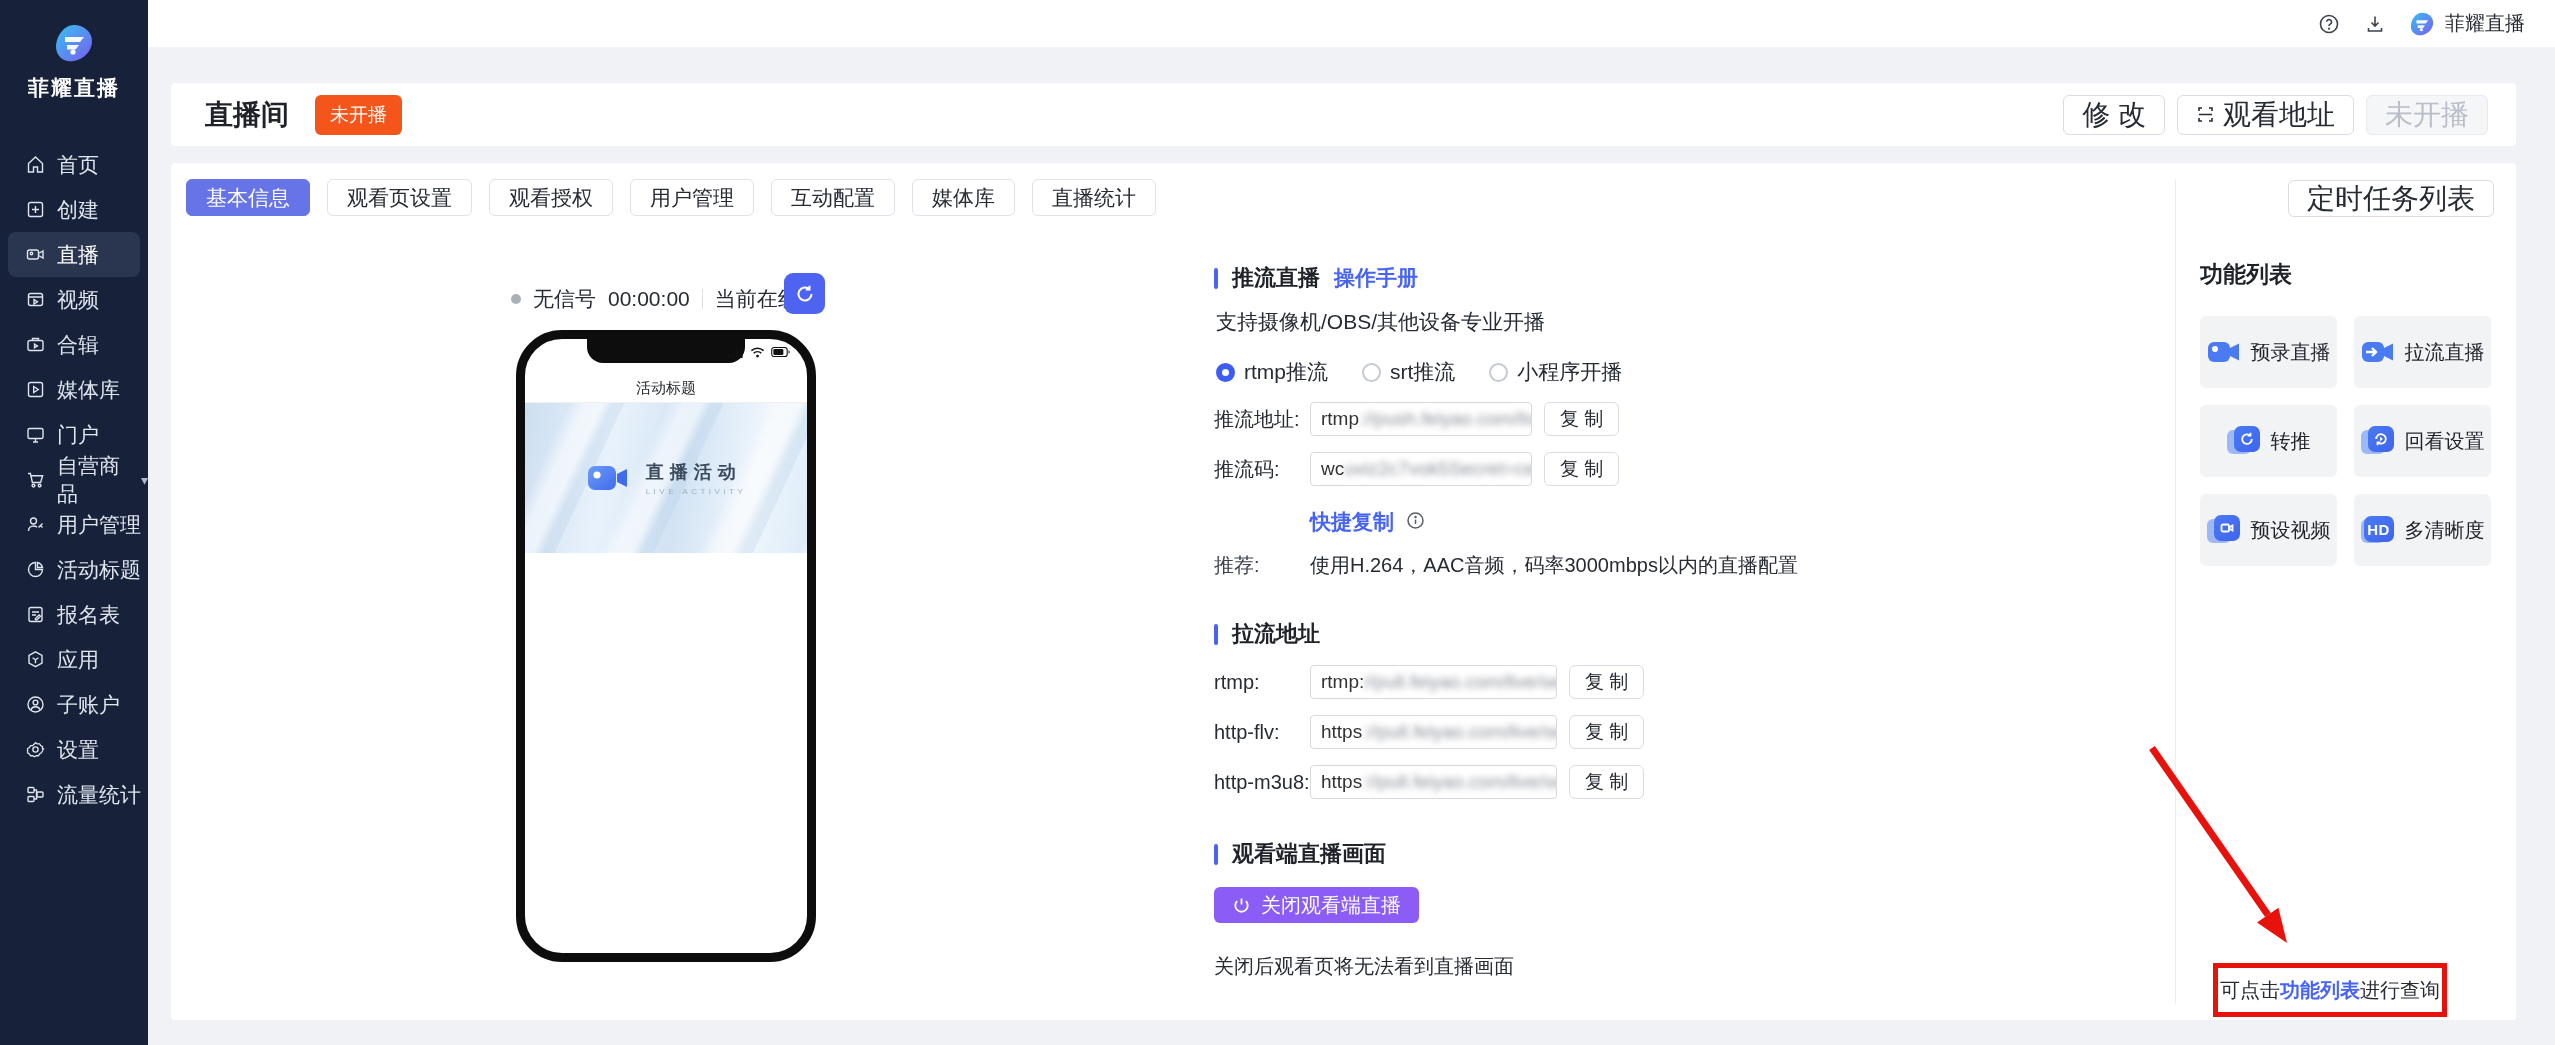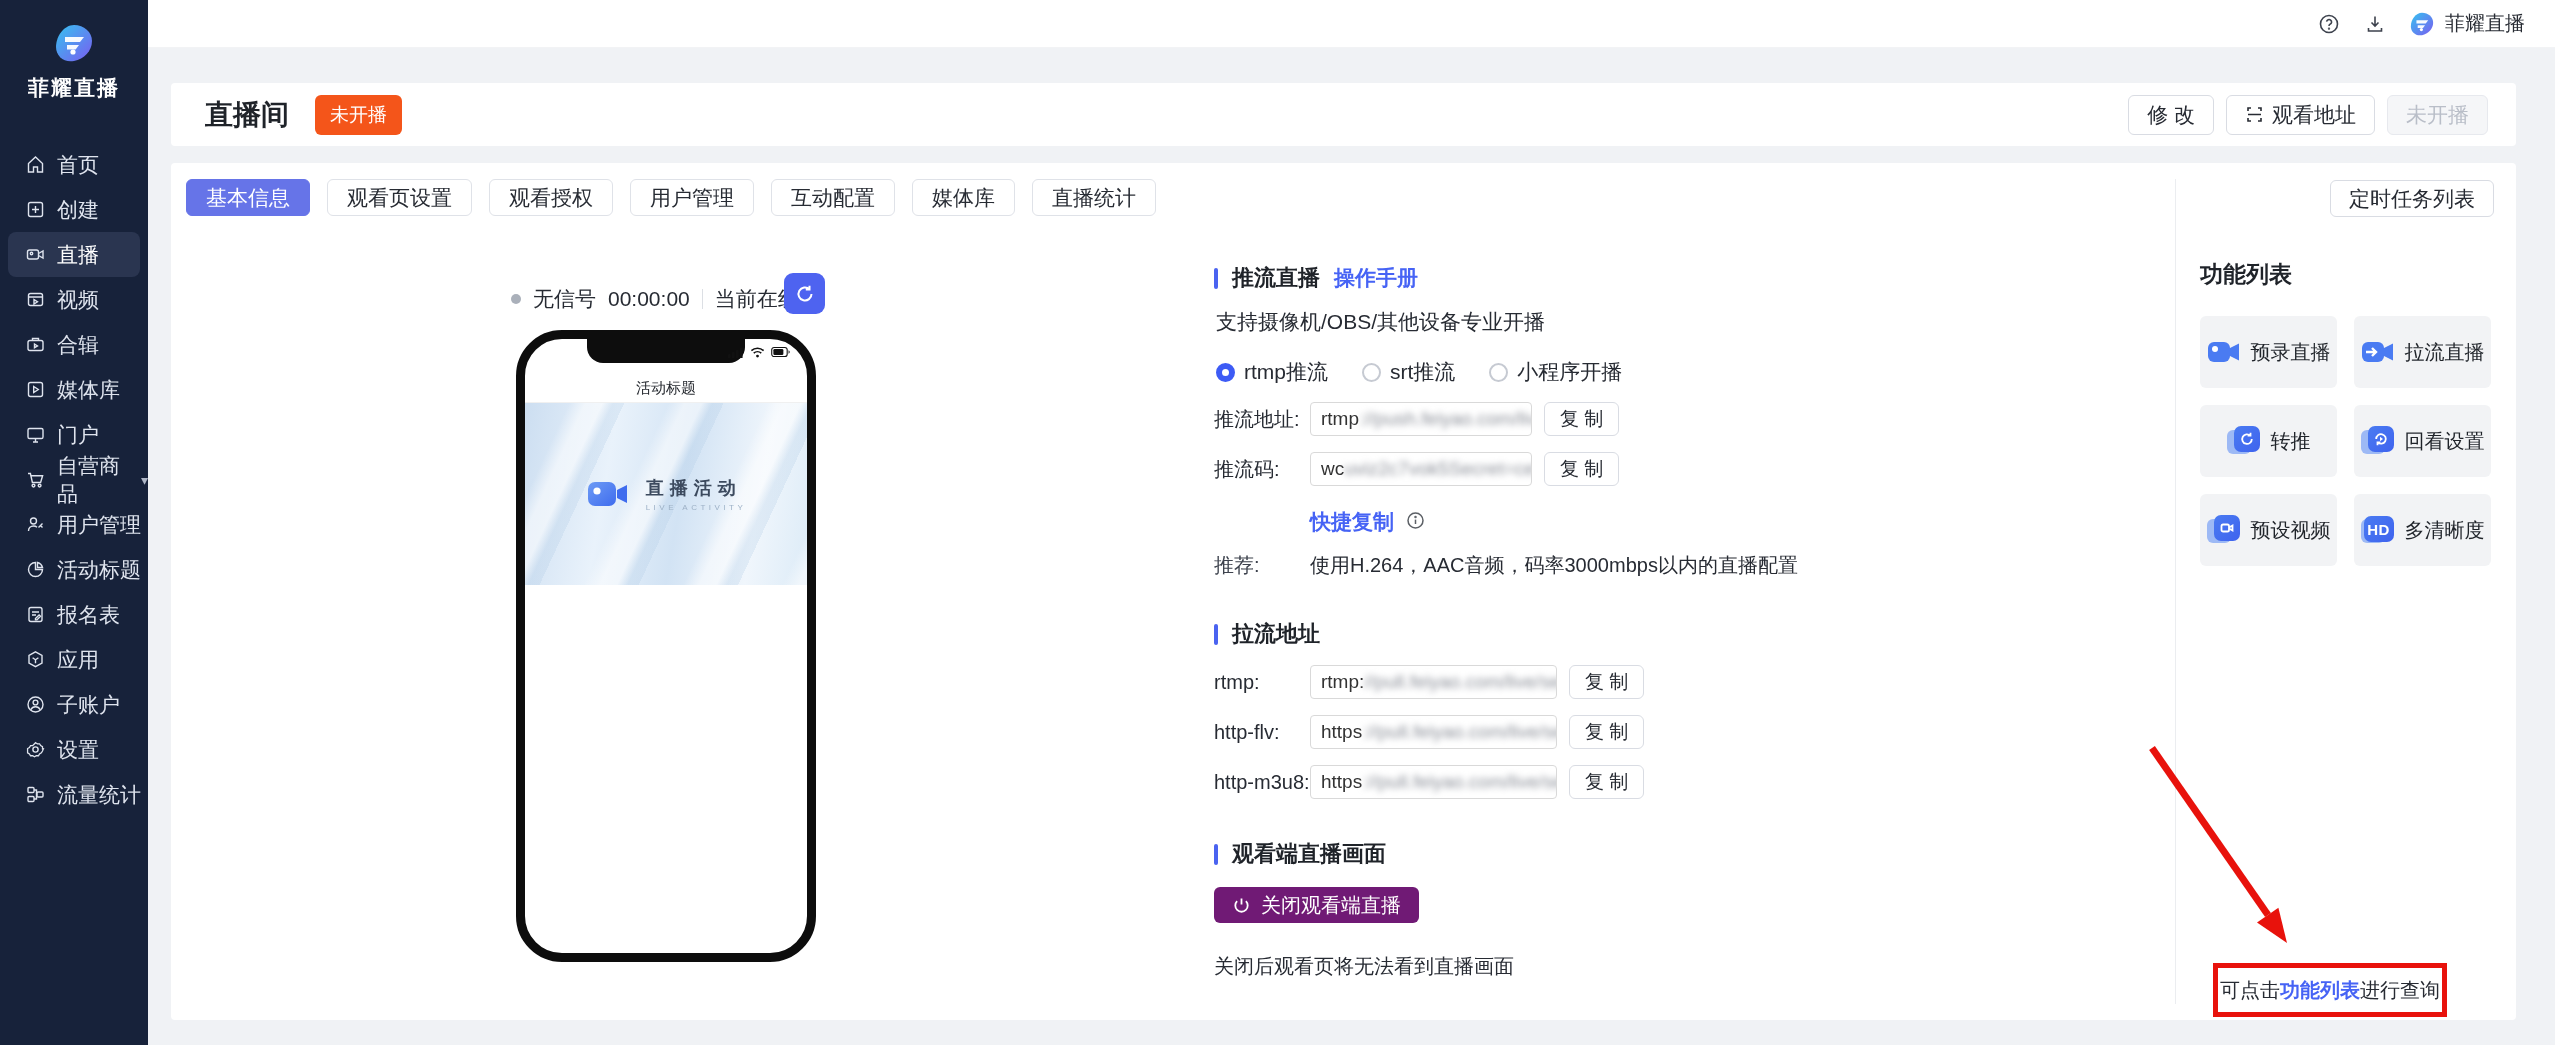--- a/index.html
+++ b/index.html
@@ -25,21 +25,21 @@
   .tb-icon svg { width:22px; height:22px; stroke:#3d424d; fill:none; stroke-width:1.6; }
   .tb-user { display:flex; align-items:center; gap:10px; cursor:pointer; }
   .tb-avatar { width:26px; height:26px; }
   .tb-name { font-size:20px; color:#272b33; }
 
   
   .header-card { position:absolute; left:171px; top:83px; width:2345px; height:63px; background:#fff; border-radius:4px; display:flex; align-items:center; padding:0 28px 0 34px; }
   .page-title { font-size:28px; font-weight:bold; color:#1f2329; }
   .status-badge { margin-left:26px; background:#f4551a; color:#fff; font-size:19px; padding:7px 15px; border-radius:6px; }
   .hdr-actions { margin-left:auto; display:flex; gap:12px; }
-  .btn { display:inline-flex; align-items:center; justify-content:center; gap:8px; height:40px; padding:0 18px; background:#fff; border:1px solid #d9dce3; border-radius:6px; font-size:21px; color:#272b33; cursor:pointer; }
+  .btn { display:inline-flex; align-items:center; justify-content:center; gap:8px; height:40px; padding:0 18px; background:#fff; border:1px solid #d9dce3; border-radius:6px; font-size:28px; color:#272b33; cursor:pointer; }
   .btn.disabled { background:#f5f6f8; color:#b9bec8; border-color:#e7e9ee; cursor:not-allowed; }
   .btn svg { width:19px; height:19px; stroke:#272b33; fill:none; stroke-width:1.6; }
 
   
   .main-card { position:absolute; left:171px; top:163px; width:2345px; height:857px; background:#fff; border-radius:4px; }
   .tabs { position:absolute; left:15px; top:16px; display:flex; gap:17px;text-align:right; }
   .tab { height:37px; display:flex; align-items:center; padding:0 19px; border:1px solid #dfe2e8; border-radius:6px; font-size:21px; color:#272b33; background:#fff; cursor:pointer; }
   .tab.active { background:#6674e8; border-color:#6674e8; color:#fff; }
   .timer-btn { position:absolute; right:22px; top:17px; height:37px; }
 
@@ -48,21 +48,21 @@
   .sig-dot { width:10px; height:10px; border-radius:50%; background:#aab0ba; }
   .v-sep { width:1px; height:20px; background:#dcdfe4; }
   .refresh-btn { position:absolute; left:613px; top:110px; width:41px; height:41px; background:#4e63f0; border-radius:9px; display:flex; align-items:center; justify-content:center; cursor:pointer; }
   .refresh-btn svg { width:22px; height:22px; stroke:#fff; fill:none; stroke-width:2; }
 
   .phone { position:absolute; left:345px; top:167px; width:300px; height:632px; background:#fff; border:9px solid #0d0d0d; border-radius:46px; overflow:hidden; }
   .notch { position:absolute; top:-1px; left:50%; transform:translateX(-50%); width:158px; height:25px; background:#0d0d0d; border-radius:0 0 16px 16px; }
   .p-status { position:absolute; top:7px; right:16px; display:flex; gap:6px; align-items:center; }
   .p-status svg { height:12px; }
   .p-header { margin-top:36px; height:28px; display:flex; align-items:center; justify-content:center; font-size:15px; color:#1f2329; border-bottom:1px solid #f0f0f0; }
-  .p-banner { height:182px; position:relative; background:linear-gradient(100deg,#ccdef1 0%,#e9f2fb 30%,#d2e3f4 55%,#f0f6fc 80%,#dcebf7 100%); display:flex; align-items:center; justify-content:center; gap:14px; }
+  .p-banner { height:150px; position:relative; background:linear-gradient(100deg,#ccdef1 0%,#e9f2fb 30%,#d2e3f4 55%,#f0f6fc 80%,#dcebf7 100%); display:flex; align-items:center; justify-content:center; gap:14px; }
   .p-banner::before { content:""; position:absolute; inset:0; background:repeating-linear-gradient(115deg, rgba(255,255,255,0) 0 40px, rgba(255,255,255,.55) 55px 70px, rgba(173,201,228,.25) 80px 90px); }
   .cam-ic { position:relative; width:46px; height:34px; }
   .banner-txt { position:relative; display:flex; flex-direction:column; }
   .banner-title { font-size:18px; font-weight:bold; letter-spacing:6px; color:#3c4a5e; }
   .banner-sub { margin-top:3px; font-size:8px; letter-spacing:3.5px; color:#9db1c6; }
 
   
   .mid-col { position:absolute; left:1043px; top:100px; width:630px; }
   .sec-hd { display:flex; align-items:center; gap:14px; }
   .sec-bar { width:4px; height:21px; background:#4a63f0; border-radius:2px; }
@@ -77,21 +77,21 @@
   .flabel { width:96px; font-size:20px; color:#272b33; }
   .finput { height:34px; background:#fff; border:1px solid #d9d9d9; border-radius:4px; display:flex; align-items:center; padding:0 10px; font-size:19px; color:#333; overflow:hidden; white-space:nowrap; }
   .finput.w1 { width:222px; } .finput.w2 { width:247px; }
   .masked { filter:blur(3px); color:#8b8f98; }
   .copy-btn { margin-left:12px; height:34px; padding:0 15px; font-size:19px; }
   .quick-row { margin:22px 0 8px 96px; display:flex; align-items:center; gap:12px; }
   .info-ic svg { width:19px; height:19px; stroke:#5c6066; fill:none; stroke-width:1.5; }
   .rec-row { display:flex; margin-top:16px; font-size:20px; color:#272b33; }
   .rec-row .flabel { color:#3d424d; }
   .gap-lg { margin-top:40px; }
-  .close-btn { margin-top:18px; display:inline-flex; align-items:center; gap:10px; height:36px; padding:8px 18px; background:#701a75; border:none; border-radius:6px; color:#fff; font-size:20px; cursor:pointer; }
+  .close-btn { margin-top:18px; display:inline-flex; align-items:center; gap:10px; height:36px; padding:8px 18px; background:#8b5cf6; border:none; border-radius:6px; color:#fff; font-size:20px; cursor:pointer; }
   .close-btn svg { width:19px; height:19px; stroke:#fff; fill:none; stroke-width:1.8; }
   .note { margin-top:30px; font-size:20px; color:#272b33; }
 
   
   .panel-divider { position:absolute; left:2004px; top:16px; bottom:16px; width:1px; background:#ebedf0; }
   .feat-panel { position:absolute; left:2029px; top:96px; width:292px; }
   .feat-title { font-size:23px; font-weight:bold; color:#1f2329; }
   .feat-grid { margin-top:26px; display:grid; grid-template-columns:137px 137px; gap:17px; }
   .feat-card { height:72px; background:#f2f3f5; border-radius:6px; display:flex; align-items:center; justify-content:center; gap:10px; cursor:pointer; }
   .feat-ic { width:34px; height:30px; position:relative; flex:0 0 34px; }

